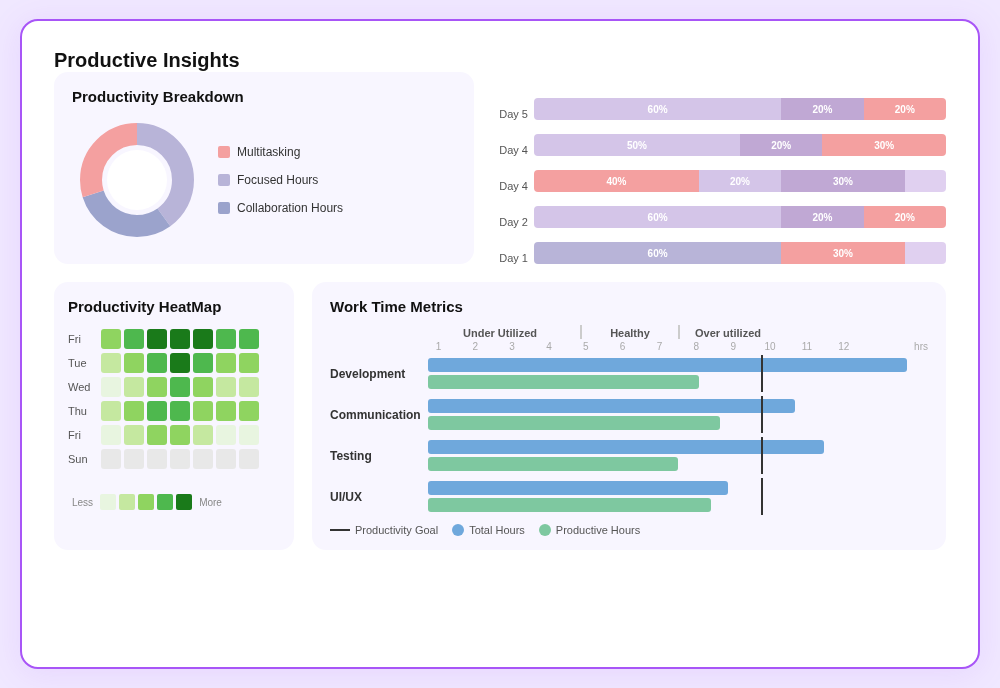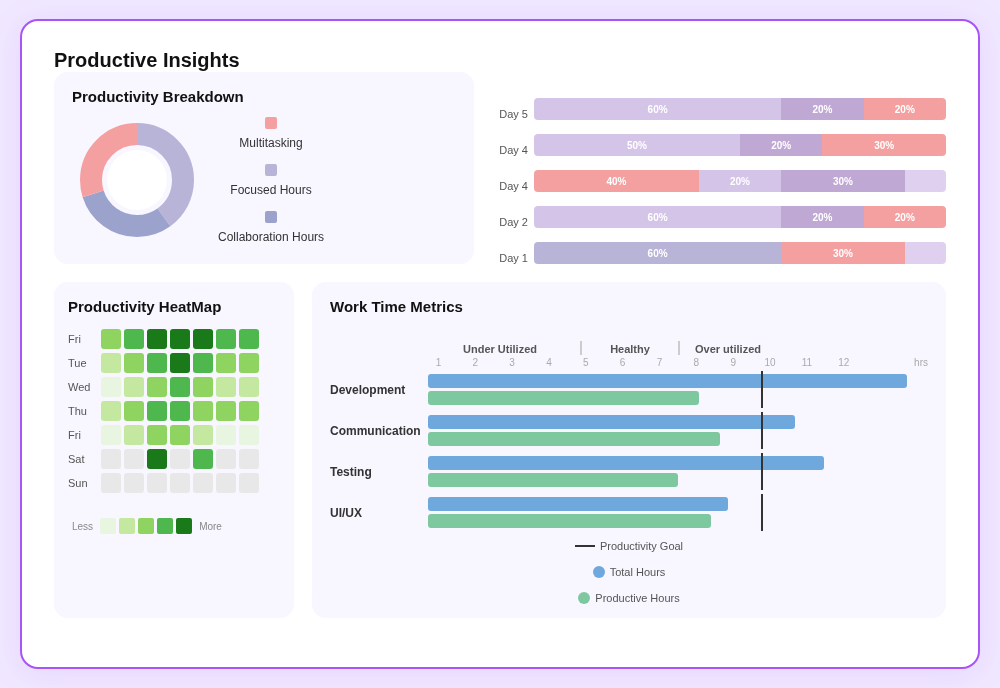--- a/index.html
+++ b/index.html
@@ -63,21 +63,20 @@
       flex-direction: column;
       gap: 14px;
       margin-left: 6px;
     }
     .legend-item {
       display: flex;
       align-items: center;
       gap: 7px;
       font-size: 12px;
       color: #333;
-      flex-direction: column;
     }
     .legend-dot {
       width: 12px;
       height: 12px;
       border-radius: 2px;
       flex-shrink: 0;
     }
     .bar-chart-wrap {
       flex: 1;
       display: flex;
@@ -173,21 +172,21 @@
     .worktime-section {
       flex: 1;
       background: #f8f6ff;
       border-radius: 14px;
       padding: 16px 18px 14px 18px;
     }
     .worktime-title {
       font-size: 15px;
       font-weight: 800;
       color: #111;
-      margin-bottom: 26px;
+      margin-bottom: 10px;
     }
     .worktime-zones {
       display: flex;
       align-items: flex-end;
       padding-left: 90px;
       margin-bottom: 2px;
       position: relative;
     }
     .zone-label {
       font-size: 11px;
@@ -253,21 +252,20 @@
     .wt-bar.productive { background: #7ec8a0; }
     
     .worktime-legend {
       display: flex;
       align-items: center;
       justify-content: flex-start;
       gap: 14px;
       margin-top: 12px;
       font-size: 11px;
       color: #555;
-      flex-direction: column;
     }
     .wt-legend-item {
       display: flex;
       align-items: center;
       gap: 5px;
     }
     .wt-legend-dot {
       width: 12px;
       height: 12px;
       border-radius: 50%;
@@ -411,30 +409,20 @@
           </div>
           <div class="heatmap-row">
             <div class="heatmap-day-label">Fri</div>
             <div class="heatmap-cell" style="background: rgb(232, 245, 224);"></div>
             <div class="heatmap-cell" style="background: rgb(197, 232, 160);"></div>
             <div class="heatmap-cell" style="background: rgb(143, 212, 96);"></div>
             <div class="heatmap-cell" style="background: rgb(143, 212, 96);"></div>
             <div class="heatmap-cell" style="background: rgb(197, 232, 160);"></div>
             <div class="heatmap-cell" style="background: rgb(232, 245, 224);"></div>
             <div class="heatmap-cell" style="background: rgb(232, 245, 224);"></div>
-          </div>
-          <div class="heatmap-row">
-            <div class="heatmap-day-label">Sat</div>
-            <div class="heatmap-cell" style="background: rgb(232, 232, 232);"></div>
-            <div class="heatmap-cell" style="background: rgb(232, 232, 232);"></div>
-            <div class="heatmap-cell" style="background: rgb(26, 122, 26);"></div>
-            <div class="heatmap-cell" style="background: rgb(232, 232, 232);"></div>
-            <div class="heatmap-cell" style="background: rgb(78, 184, 78);"></div>
-            <div class="heatmap-cell" style="background: rgb(232, 232, 232);"></div>
-            <div class="heatmap-cell" style="background: rgb(232, 232, 232);"></div>
           </div>
           <div class="heatmap-row">
             <div class="heatmap-day-label">Sun</div>
             <div class="heatmap-cell" style="background: rgb(232, 232, 232);"></div>
             <div class="heatmap-cell" style="background: rgb(232, 232, 232);"></div>
             <div class="heatmap-cell" style="background: rgb(232, 232, 232);"></div>
             <div class="heatmap-cell" style="background: rgb(232, 232, 232);"></div>
             <div class="heatmap-cell" style="background: rgb(232, 232, 232);"></div>
             <div class="heatmap-cell" style="background: rgb(232, 232, 232);"></div>
             <div class="heatmap-cell" style="background: rgb(232, 232, 232);"></div>

